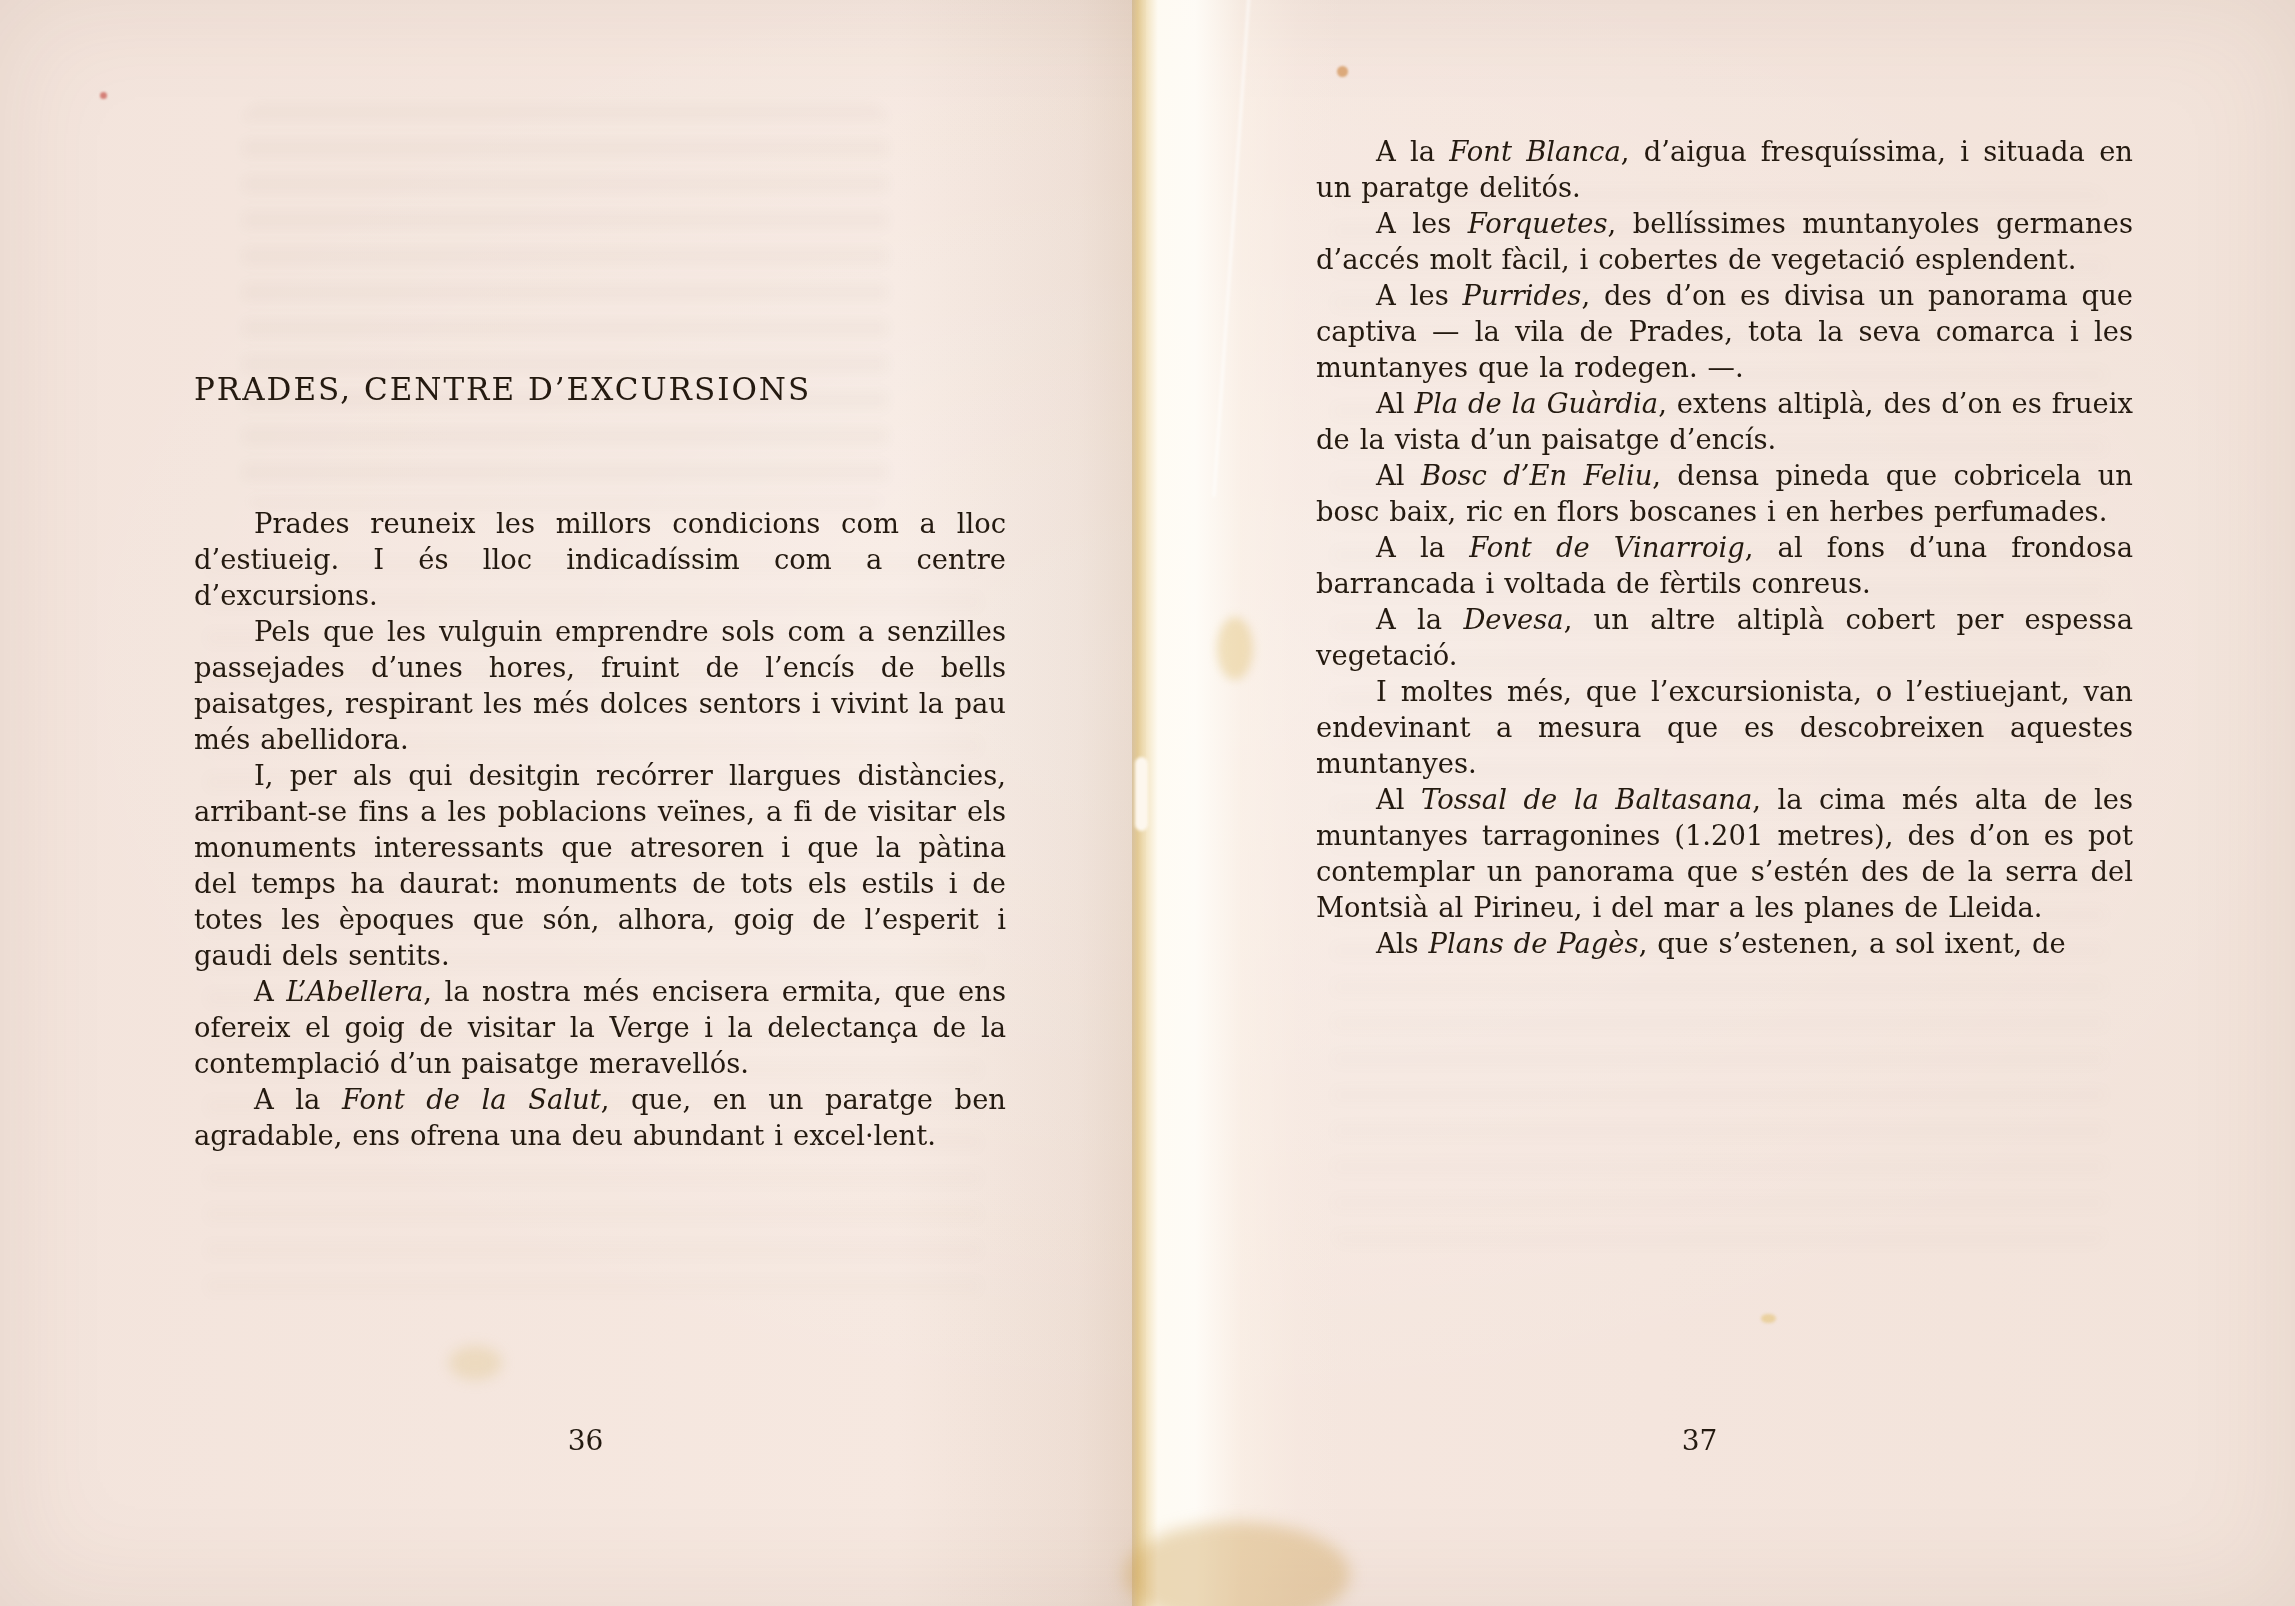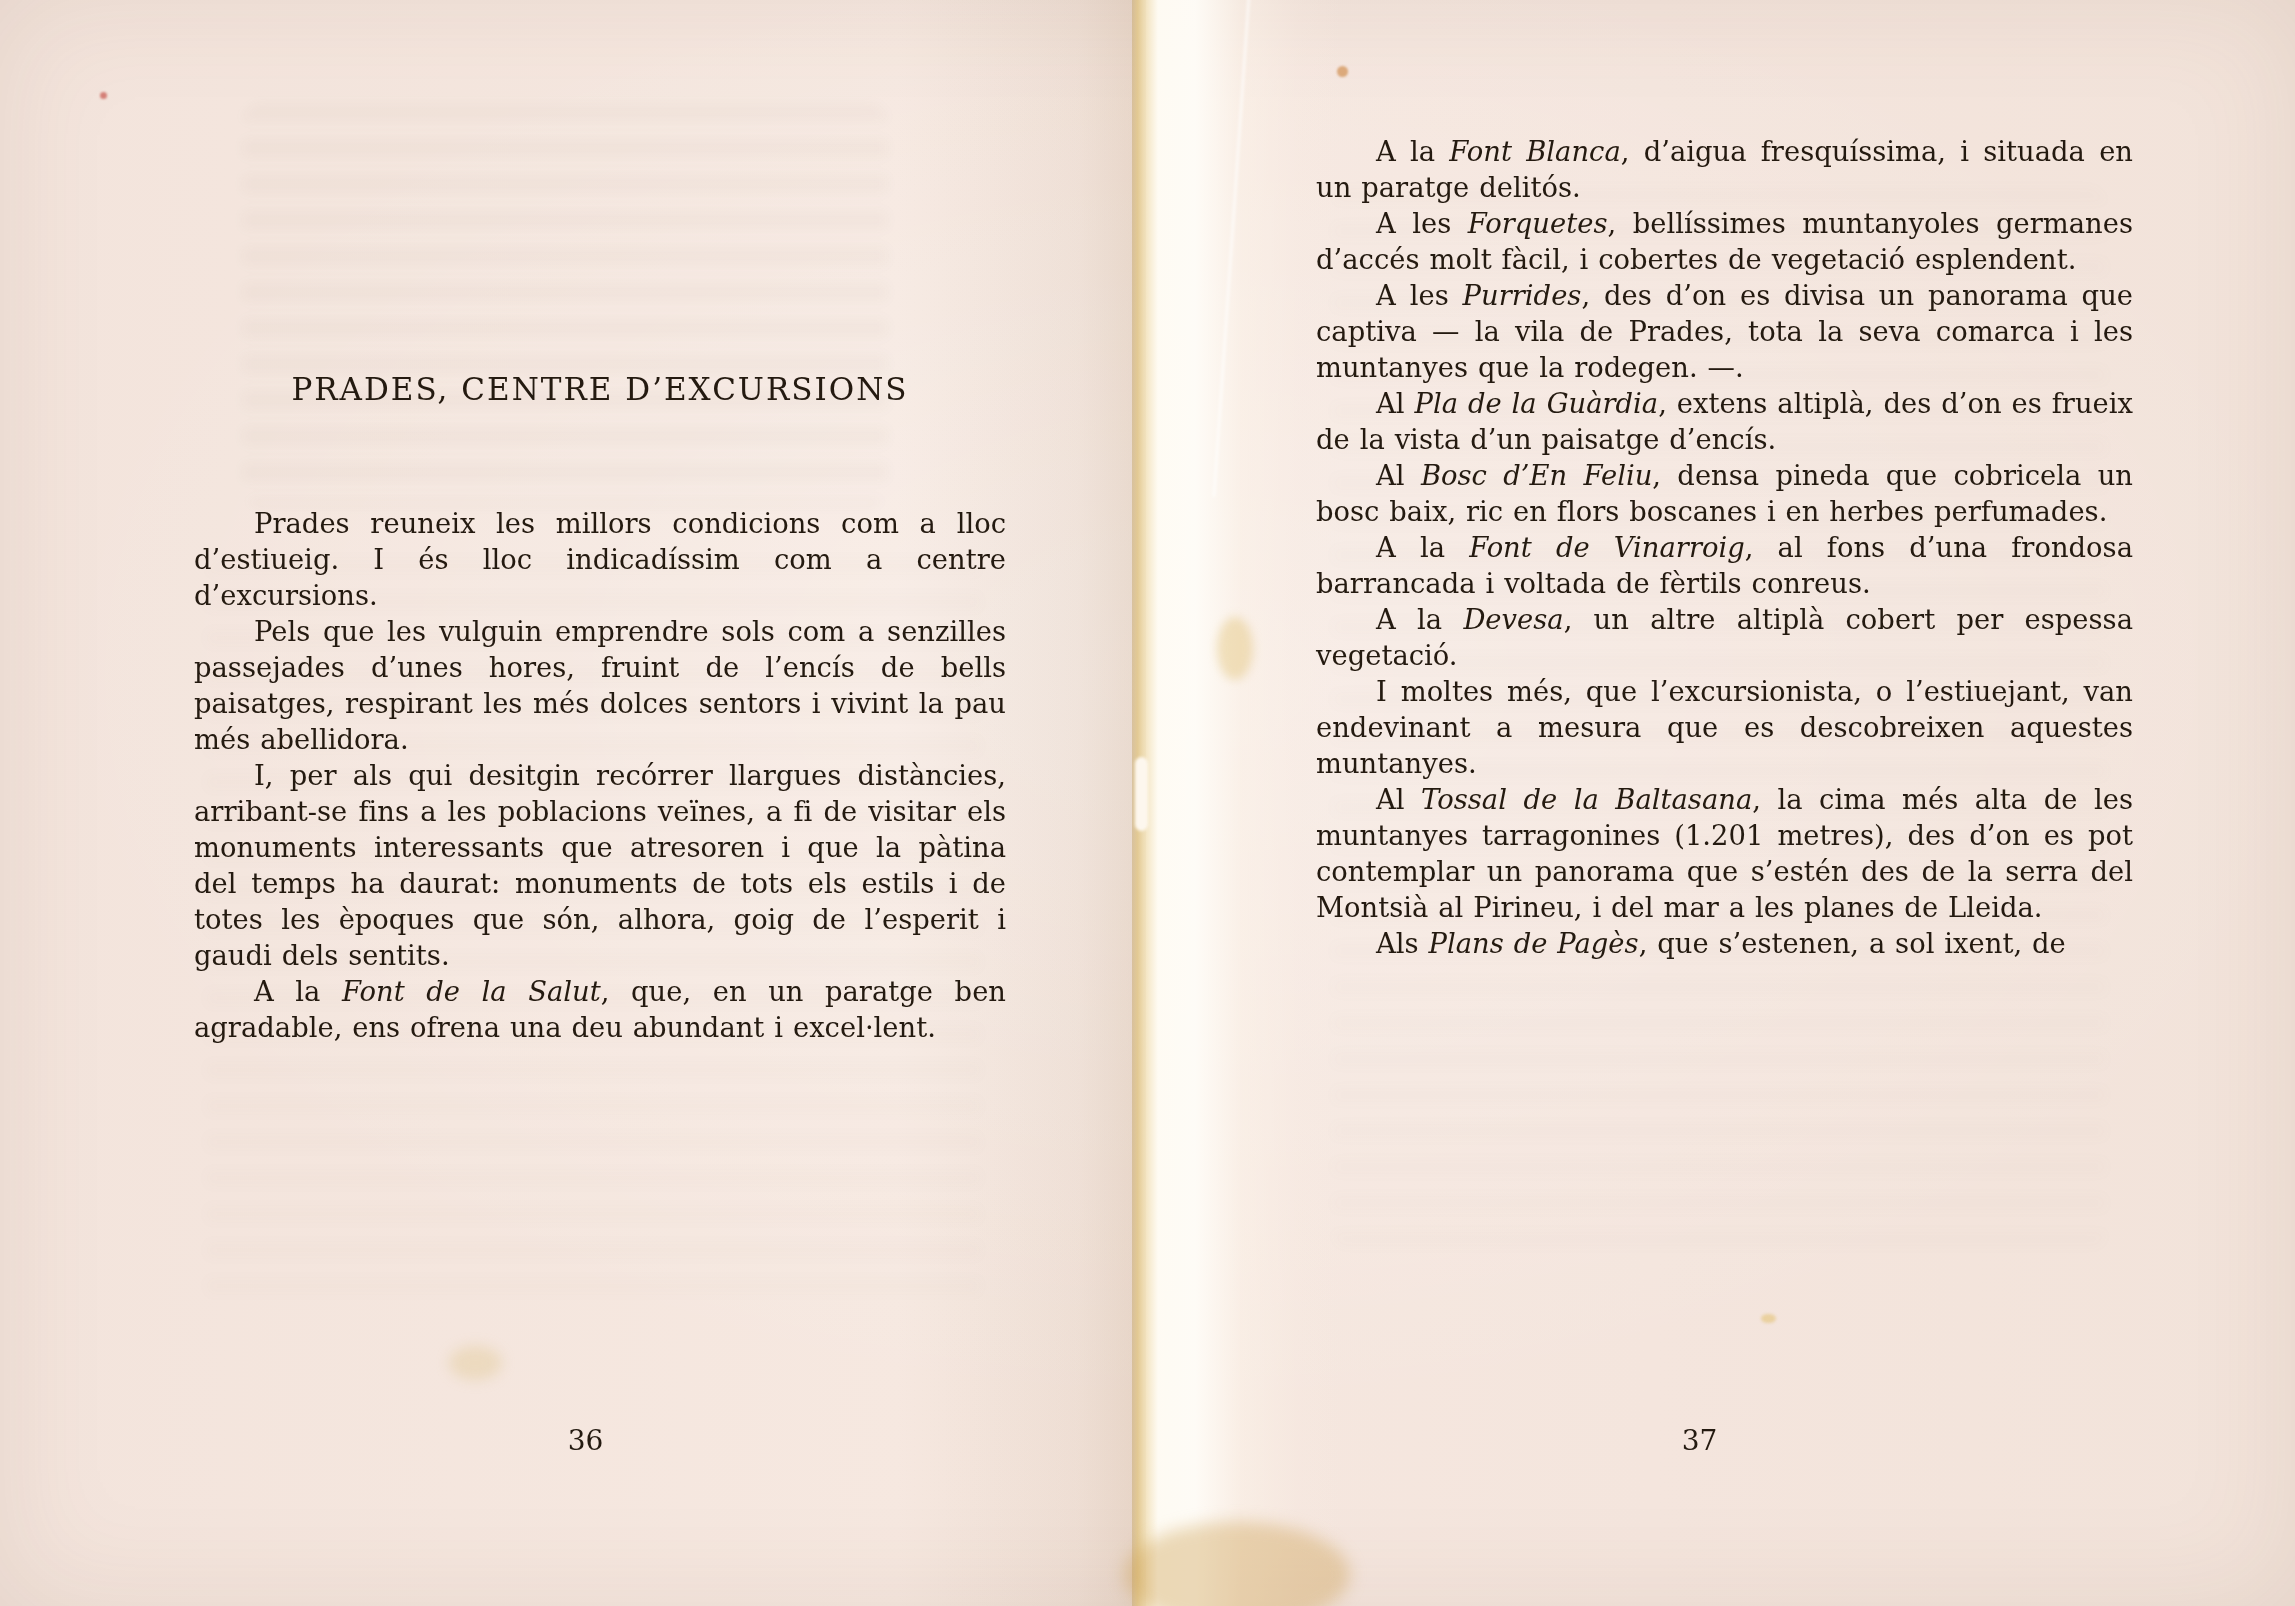--- a/index.html
+++ b/index.html
@@ -58,21 +58,21 @@
   .stain.red-speck{left:100px;top:92px;width:7.3px;height:7.3px;background:rgba(192,62,52,0.60);filter:blur(0.8px);}
   .stain.right-dots{left:1761px;top:1314px;width:14.5px;height:9px;background:rgba(226,190,100,0.5);filter:blur(1.6px);}
   .stain.salut-spot{left:449px;top:1346px;width:53px;height:34px;background:rgba(216,186,110,0.28);filter:blur(6.5px);}
 
   .text-col{position:absolute;top:0;color:#241a10;}
   .text-col.left{left:194px;width:812px;}
   .text-col.right{left:1316px;width:817px;}
   h1.chapter{
     margin:0;margin-top:370px;
     font-size:31px;line-height:39px;font-weight:normal;
-    letter-spacing:2px;text-align:center;white-space:nowrap;
+    letter-spacing:2px;white-space:nowrap;
   }
   .bodytext{margin-top:97px;}
   .text-col.right .bodytext{margin-top:134px;}
   p.para{
     margin:0;
     text-indent:60px;
     text-align:justify;
     font-size:27.4px;line-height:36px;
     word-spacing:1.2px;
   }
@@ -105,20 +105,21 @@
   <div class="stain red-speck"></div>
   <div class="stain right-dots"></div>
   <div class="stain salut-spot"></div>
 
   <div class="text-col left">
     <h1 class="chapter">PRADES, CENTRE D’EXCURSIONS</h1>
     <div class="bodytext">
         <p class="para"><span class="">Prades reuneix les millors condicions com a lloc d’estiueig. I és lloc indicadíssim com a centre d’excursions.</span></p>
         <p class="para"><span class="">Pels que les vulguin emprendre sols com a senzilles passejades d’unes hores, fruint de l’encís de bells paisatges, respirant les més dolces sentors i vivint la pau més abellidora.</span></p>
         <p class="para"><span class="">I, per als qui desitgin recórrer llargues distàncies, arribant-se fins a les poblacions veïnes, a fi de visitar els monuments interessants que atresoren i que la pàtina del temps ha daurat: monuments de tots els estils i de totes les èpoques que són, alhora, goig de l’esperit i gaudi dels sentits.</span></p>
+        <p class="para"><span class="">A </span><span class="it">L’Abellera</span><span class="">, la nostra més encisera ermita, que ens ofereix el goig de visitar la Verge i la delectança de la contemplació d’un paisatge meravellós.</span></p>
         <p class="para"><span class="">A la </span><span class="it">Font de la Salut</span><span class="">, que, en un paratge ben agradable, ens ofrena una deu abundant i excel·lent.</span></p>
       </div>
   </div>
 
   <div class="text-col right">
     <div class="bodytext">
         <p class="para"><span class="">A la </span><span class="it">Font Blanca</span><span class="">, d’aigua fresquíssima, i situada en un paratge delitós.</span></p>
         <p class="para"><span class="">A les </span><span class="it">Forquetes</span><span class="">, bellíssimes muntanyoles germanes d’accés molt fàcil, i cobertes de vegetació esplendent.</span></p>
         <p class="para"><span class="">A les </span><span class="it">Purrides</span><span class="">, des d’on es divisa un panorama que captiva — la vila de Prades, tota la seva comarca i les muntanyes que la rodegen. —.</span></p>
         <p class="para"><span class="">Al </span><span class="it">Pla de la Guàrdia</span><span class="">, extens altiplà, des d’on es frueix de la vista d’un paisatge d’encís.</span></p>

